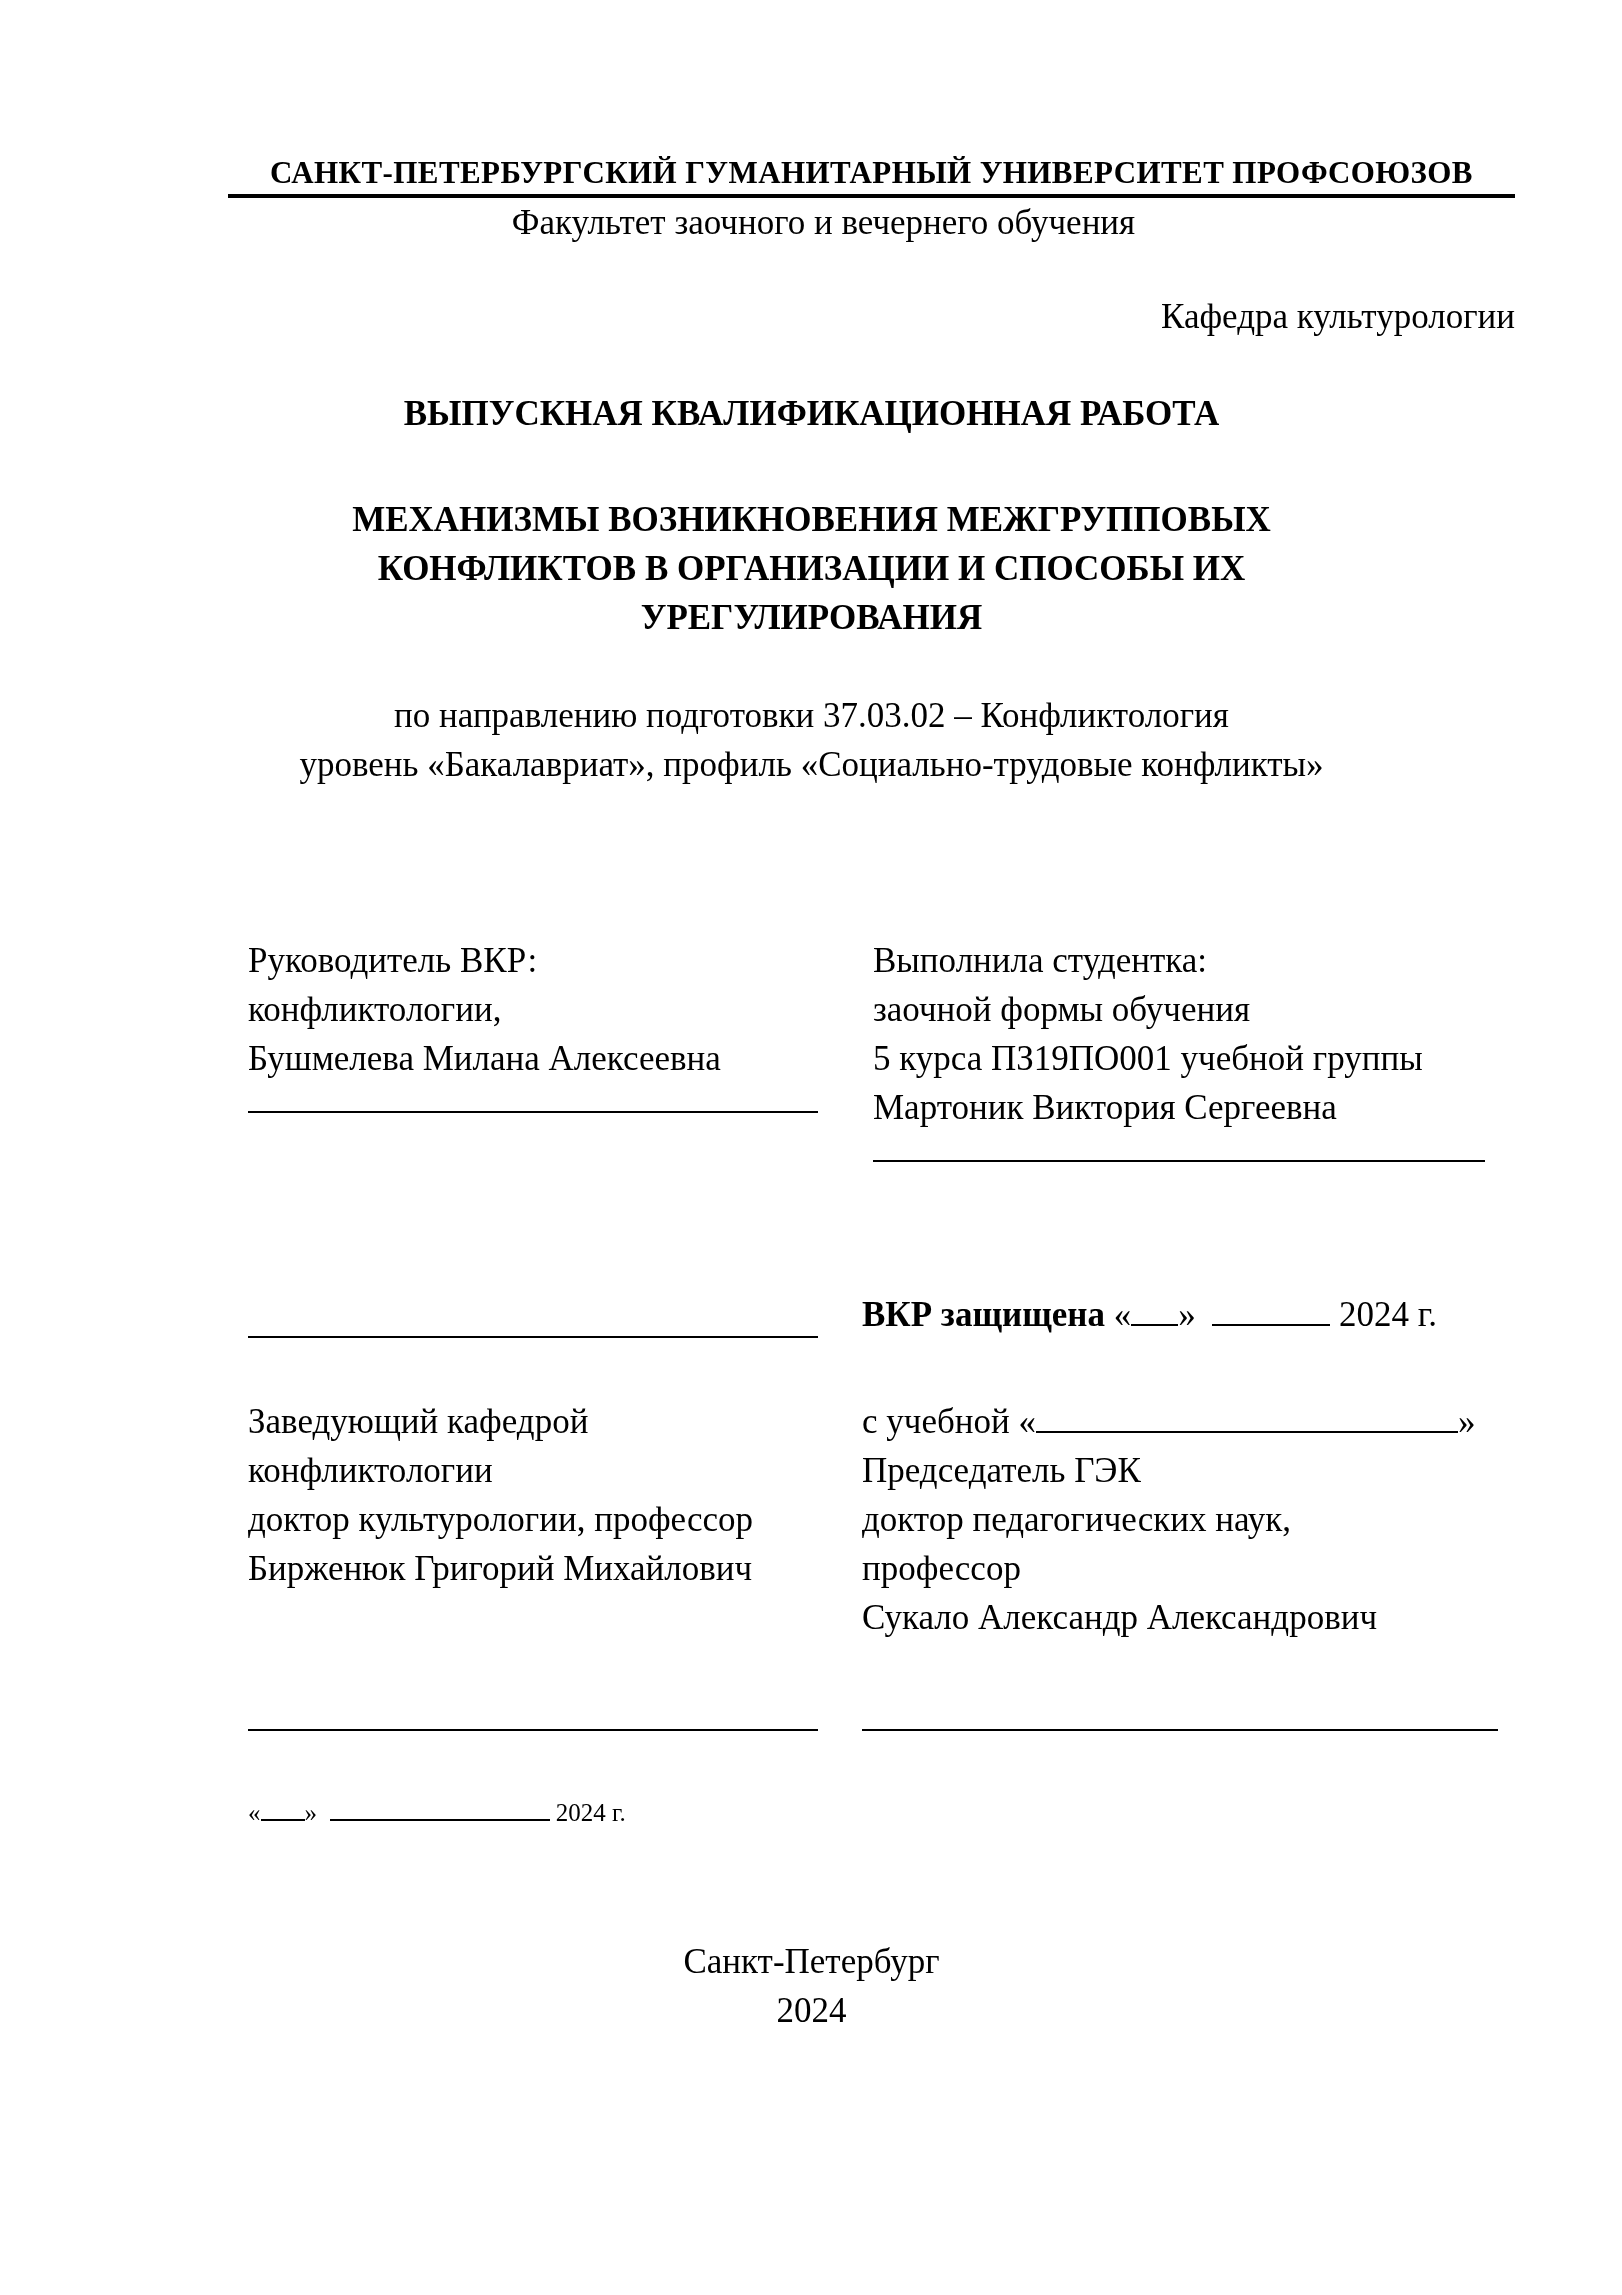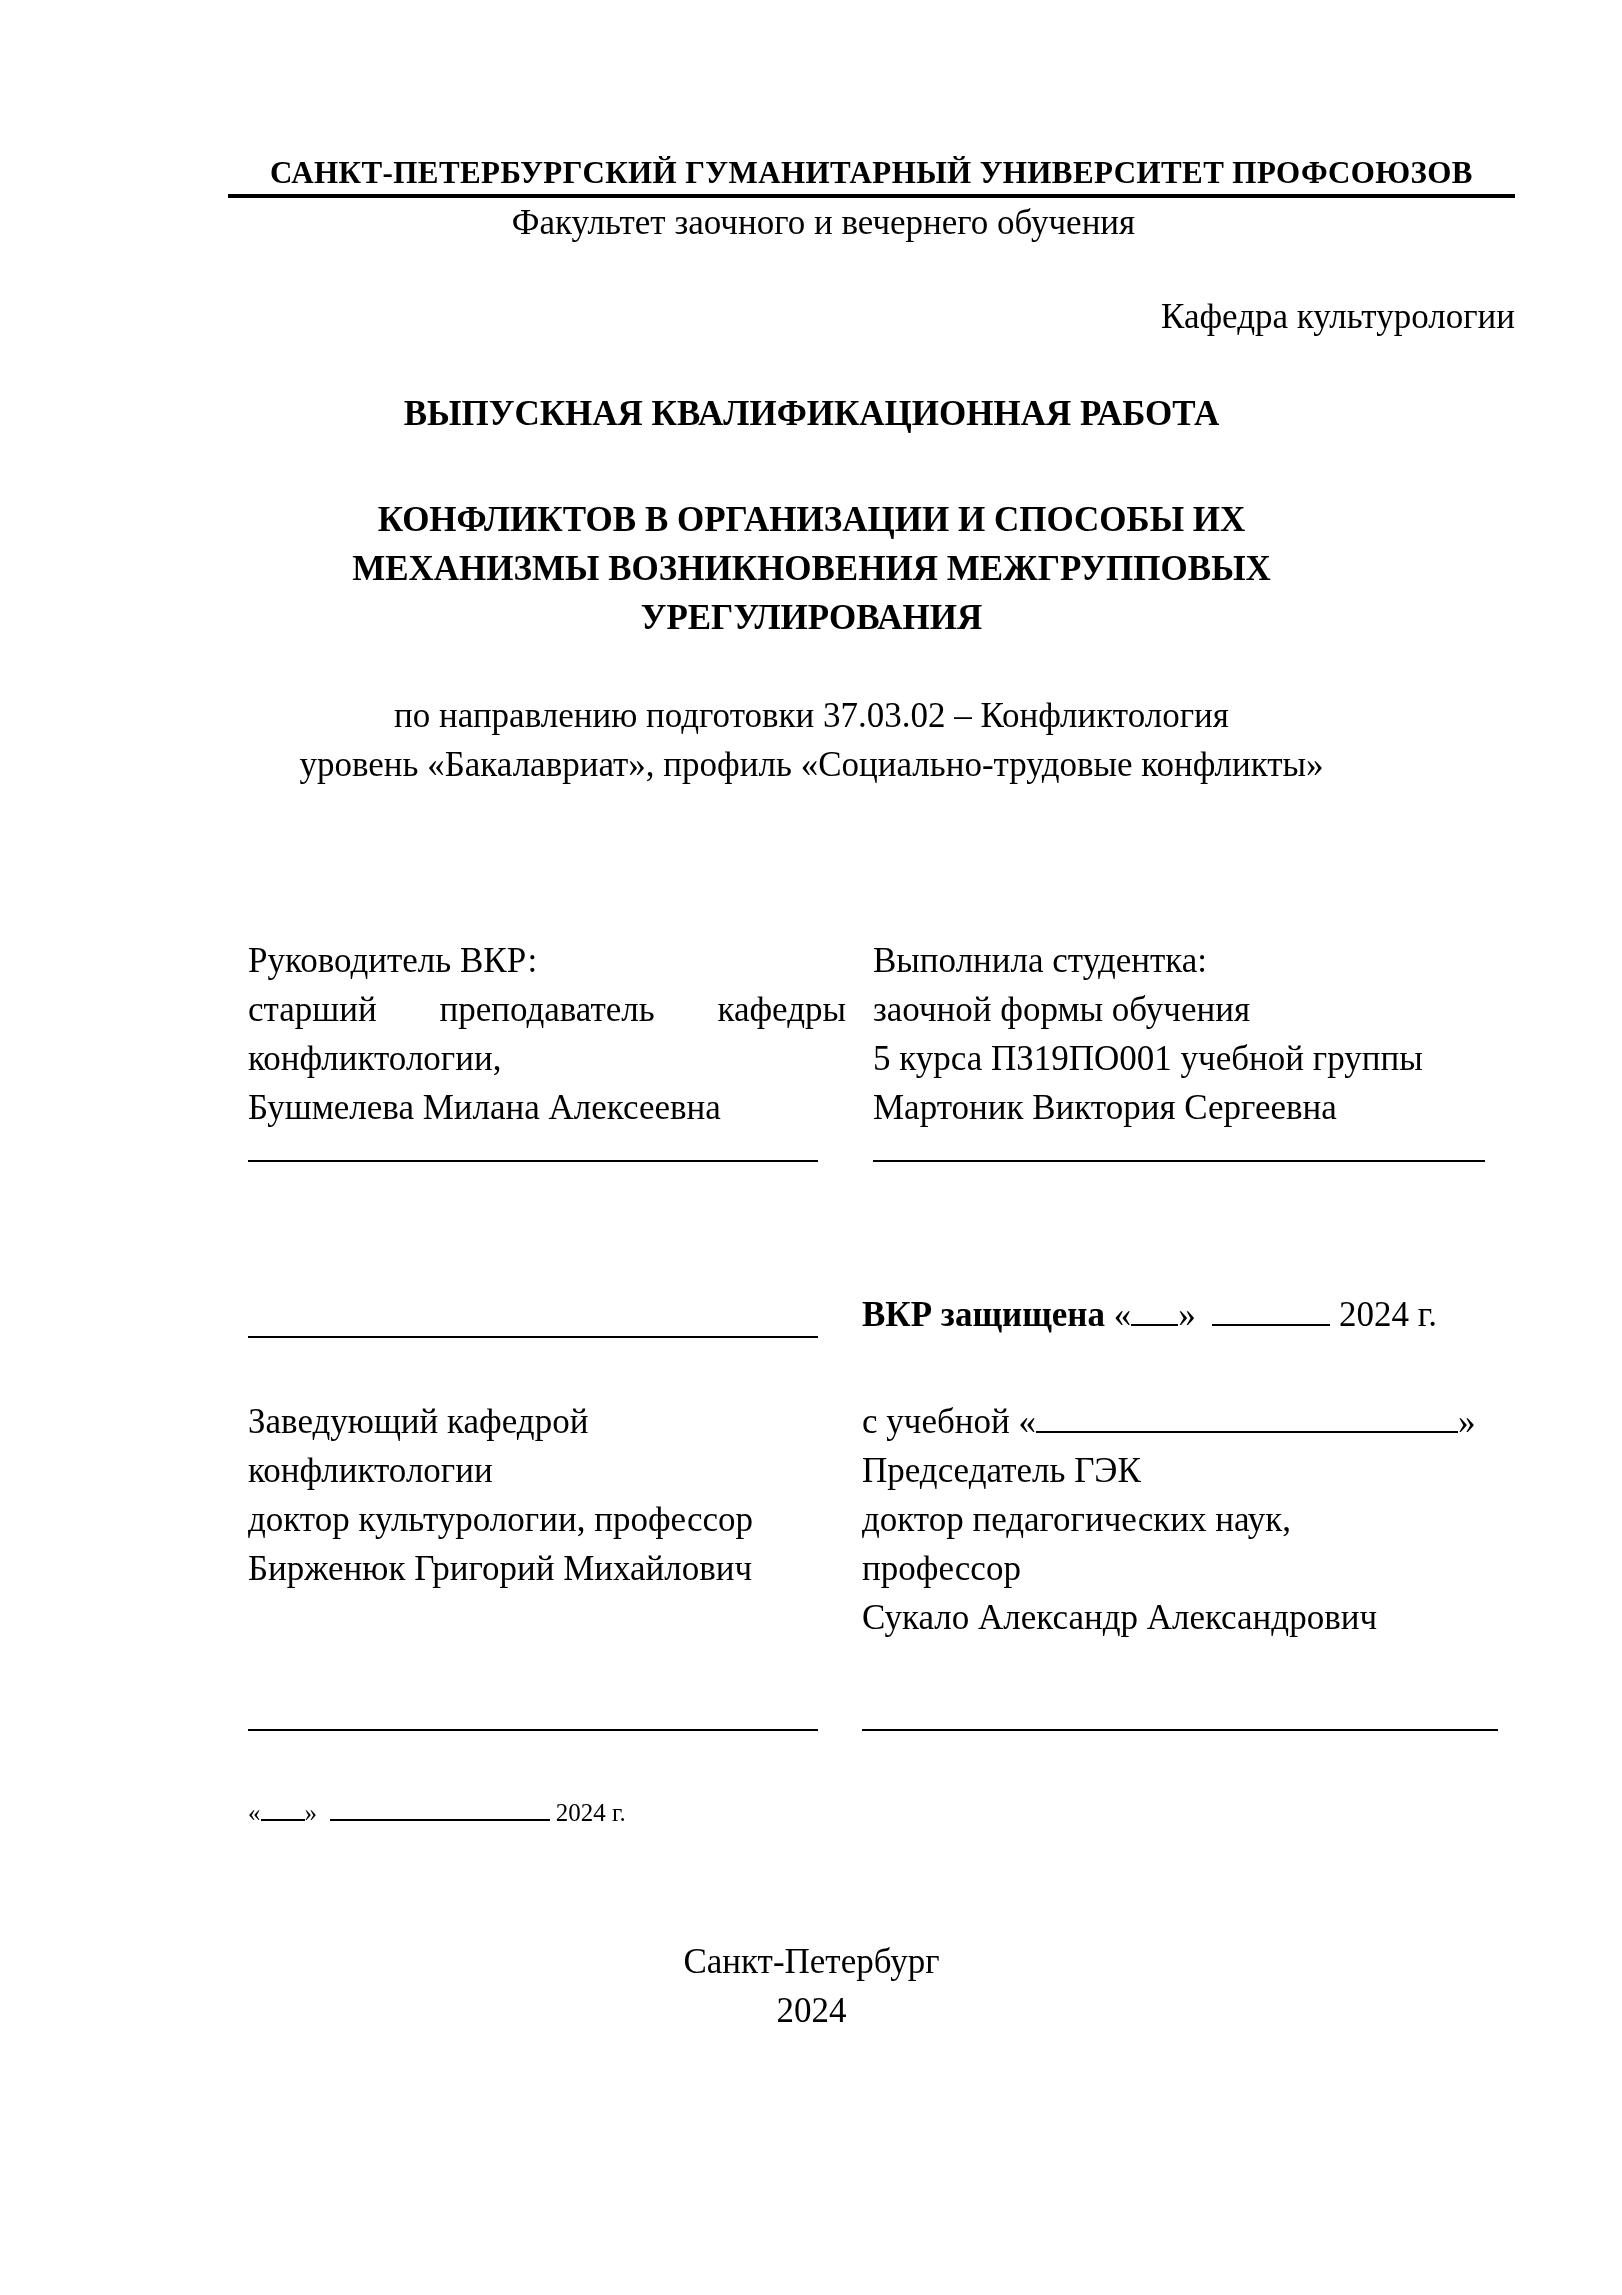--- a/index.html
+++ b/index.html
@@ -51,33 +51,32 @@
 </head>
 <body>
 
 <div id="univ" class="abs">САНКТ-ПЕТЕРБУРГСКИЙ ГУМАНИТАРНЫЙ УНИВЕРСИТЕТ ПРОФСОЮЗОВ</div>
 <div id="univ-rule" class="abs"></div>
 <div id="faculty" class="abs center">Факультет заочного и вечернего обучения</div>
 <div id="dept" class="abs">Кафедра культурологии</div>
 
 <div id="work-type" class="abs center">ВЫПУСКНАЯ КВАЛИФИКАЦИОННАЯ РАБОТА</div>
 <div id="title" class="abs center">
+  <div>МЕХАНИЗМЫ ВОЗНИКНОВЕНИЯ МЕЖГРУППОВЫХ</div>
   <div>КОНФЛИКТОВ В ОРГАНИЗАЦИИ И СПОСОБЫ ИХ</div>
-  <div>МЕХАНИЗМЫ ВОЗНИКНОВЕНИЯ МЕЖГРУППОВЫХ</div>
   <div>УРЕГУЛИРОВАНИЯ</div>
 </div>
 
 <div id="direction" class="abs center">
   <div>по направлению подготовки 37.03.02 – Конфликтология</div>
   <div>уровень «Бакалавриат», профиль «Социально-трудовые конфликты»</div>
 </div>
 
 <div id="supervisor" class="col">
   <span class="line">Руководитель ВКР:</span>
-  <span class="line justified">старший преподаватель кафедры</span>
   <span class="line">конфликтологии,</span>
   <span class="line">Бушмелева Милана Алексеевна</span>
   <span class="sign-line" style="width:570px; margin-top:28px;"></span>
 </div>
 
 <div id="student" class="col">
   <span class="line">Выполнила студентка:</span>
   <span class="line">заочной формы обучения</span>
   <span class="line">5 курса ПЗ19ПО001 учебной группы</span>
   <span class="line">Мартоник Виктория Сергеевна</span>

